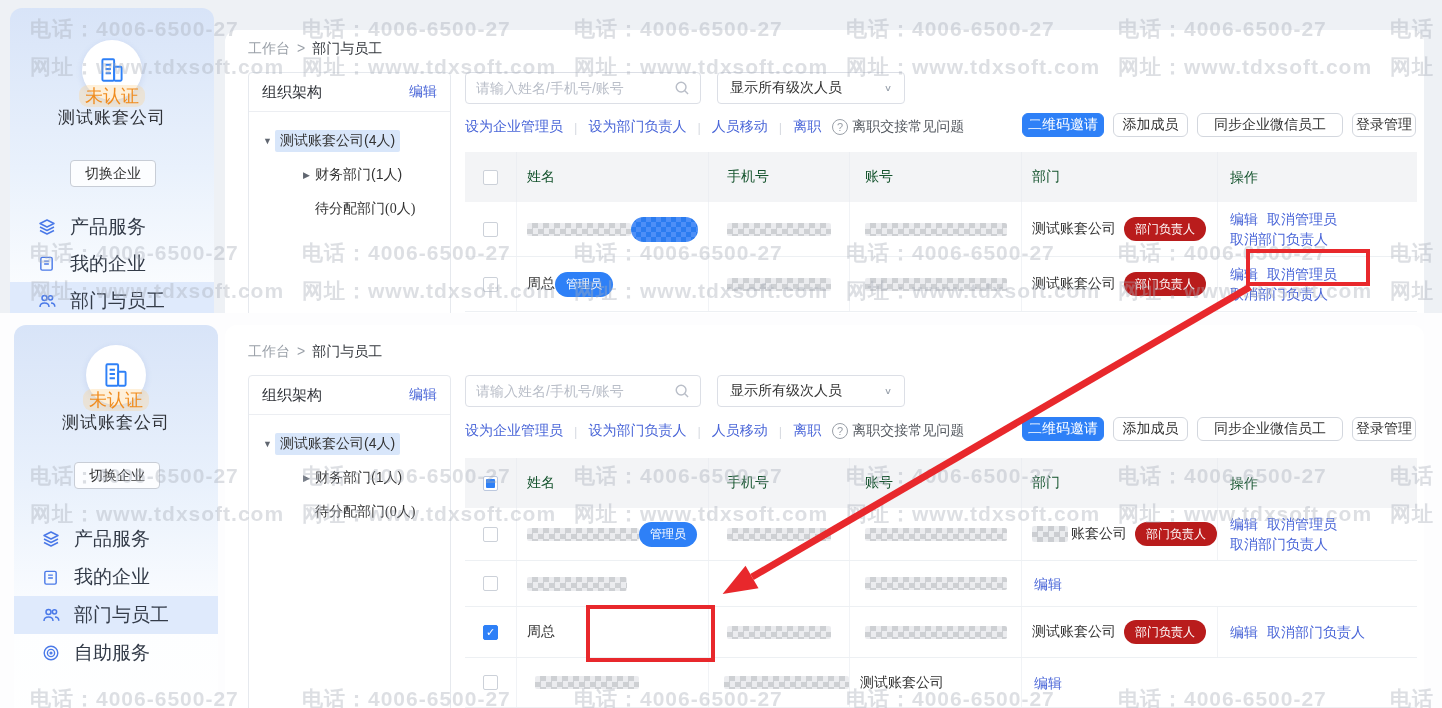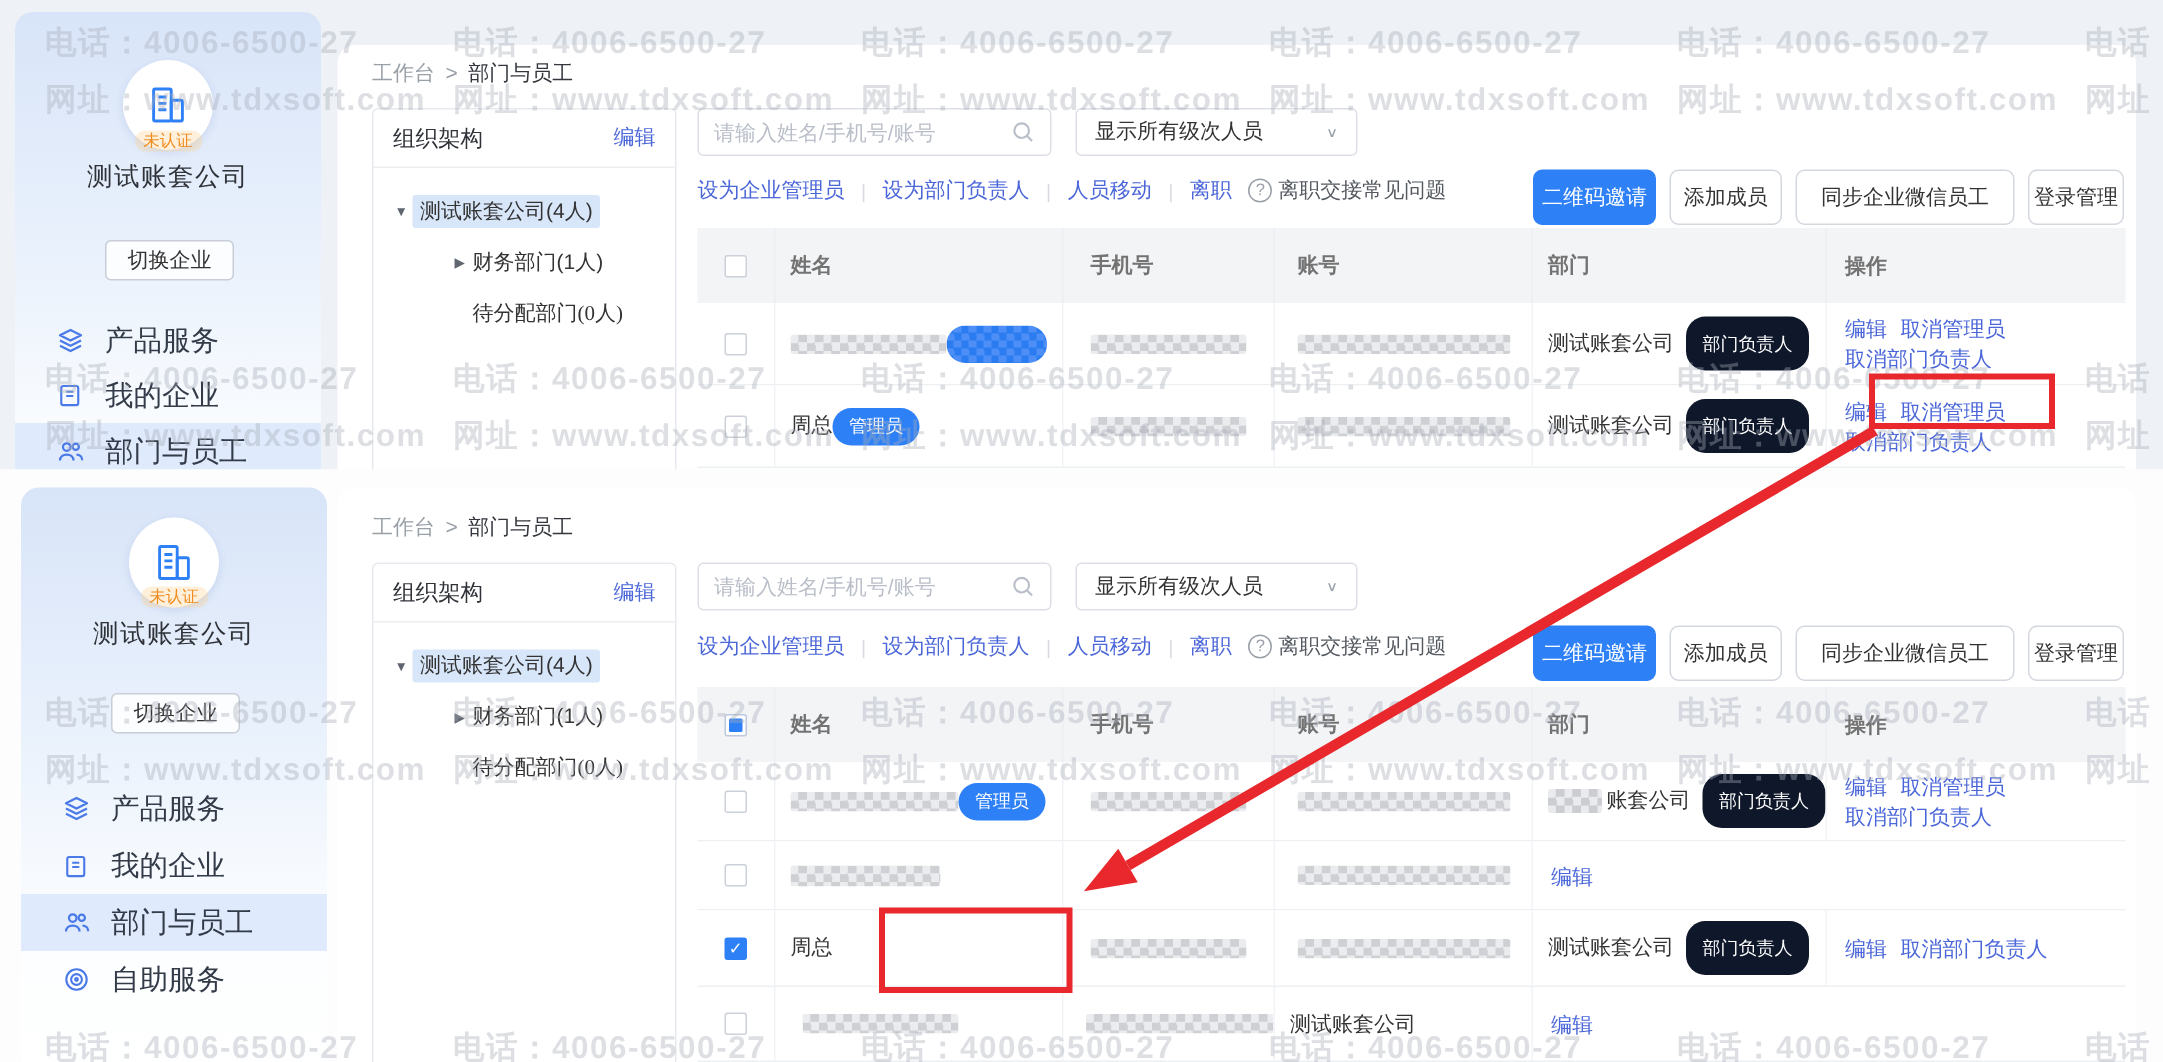--- a/index.html
+++ b/index.html
@@ -12,21 +12,21 @@
   #shot-top { top:0; height:313px; background:#eef1f5; }
   #shot-bottom { top:313px; height:395px; background:#fdfdfe; }
 
   
   .side-card { position:absolute; width:204px; height:420px; border-radius:12px;
     background:linear-gradient(180deg,#d8e4f8 0%,#e9f1fc 38%,#fdfeff 72%,#ffffff 100%); }
   .avatar { position:absolute; left:72px; width:60px; height:60px; border-radius:50%;
     background:#fff; display:flex; align-items:center; justify-content:center;
     box-shadow:0 2px 6px rgba(80,110,180,.15); }
   .verify { position:absolute; left:0; width:100%; text-align:center; }
-  .verify span { font-size:11px; color:#f08c1f; background:rgba(252,211,150,.35);
+  .verify span { font-size:18px; color:#f08c1f; background:rgba(252,211,150,.35);
     padding:1px 6px; border-radius:9px; }
   .company { position:absolute; left:0; width:100%; text-align:center;
     font-size:17px; color:#2f3238; letter-spacing:1px; }
   .switch-btn { position:absolute; left:60px; width:86px; height:27px; background:rgba(255,255,255,.85);
     border:1px solid #c8cdd6; border-radius:4px; font-size:14px; color:#333;
     display:flex; align-items:center; justify-content:center; cursor:pointer; }
   .menu { position:absolute; left:0; width:100%; }
   .menu-item { height:37px; display:flex; align-items:center; padding-left:28px; cursor:pointer; }
   .menu-item.active { background:#dfeafc; }
   .menu-item .mi-icon { width:19px; height:19px; margin-right:13px; display:flex; align-items:center; }
@@ -65,51 +65,51 @@
   .chev { font-size:11px; color:#98a0ab; transform:scaleY(.8); }
 
   .links-row { position:absolute; left:240px; height:20px; display:flex;
     align-items:center; gap:11px; font-size:14px; white-space:nowrap; }
   .lsep { color:#d8dce2; font-size:13px; }
   .qicon { width:16px; height:16px; border:1px solid #9aa0a8; border-radius:50%;
     color:#9aa0a8; font-size:11px; display:inline-flex; align-items:center;
     justify-content:center; margin-right:4px; }
   .faq { color:#555a61; display:inline-flex; align-items:center; cursor:pointer; }
 
-  .btn { position:absolute; height:37px; border-radius:6px; border:1px solid #d3d7de;
+  .btn { position:absolute; height:24px; border-radius:6px; border:1px solid #d3d7de;
     background:#fff; font-size:14px; color:#333; display:flex; align-items:center;
     justify-content:center; cursor:pointer; font-family:inherit; }
   .btn.primary { background:#2e80f7; border-color:#2e80f7; color:#fff; }
 
   
   .tbl { position:absolute; left:240px; width:952px; font-size:14px; }
   .trow { display:grid; grid-template-columns:52px 192px 141px 172px 196px 199px;
     border-bottom:1px solid #edf0f3; background:#fff; }
   .trow.thead { background:#f3f4f6; border-bottom:none; }
-  .trow.thead .cell { color:#737373;font-weight:bold; }
+  .trow.thead .cell { color:#14532d; }
   .cell { display:flex; align-items:center; padding-left:10px; border-right:1px solid rgba(230,233,238,.55); overflow:hidden; }
   .cell:last-child { border-right:none; }
   .cell.c-cb { justify-content:center; padding-left:0; }
   .cell.c-phone { padding-left:18px; }
   .cell.c-acct { padding-left:15px; }
   .cell.c-name { justify-content:flex-start; padding-right:10px; }
   .cell.c-ops { flex-direction:column; align-items:flex-start; justify-content:center;
     line-height:20px; padding-left:12px; }
   .ops-line { display:flex; gap:9px; white-space:nowrap; }
 
   .cb { width:15px; height:15px; border:1px solid #ccd1d9; border-radius:2px;
     background:#fff; cursor:pointer; display:flex; align-items:center; justify-content:center; }
   .cb.checked { background:#2e80f7; border-color:#2e80f7; color:#fff; font-size:11px; }
   .cb.ind { border-color:#bcc8de; }
   .ind-sq { width:9px; height:9px; background:#2e80f7; border-radius:1px; }
 
   .badge { display:inline-flex; align-items:center; justify-content:center;
     height:25px; padding:0 11px; border-radius:13px; font-size:12px; color:#fff; white-space:nowrap; }
   .badge.blue { background:#2e80f7; }
-  .badge.green { background:#0f172a; height:36px; margin-left:8px; }
+  .badge.green { background:#b91c1c; height:24px; margin-left:8px; }
 
   .mosaic { display:inline-block; border-radius:2px; opacity:.75;
     background:repeating-conic-gradient(rgba(125,130,140,.5) 0% 25%, rgba(196,200,208,.45) 0% 50%);
     background-size:11px 11px; }
   .m-name { width:112px; height:13px; }
   .m-phone { width:104px; height:13px; }
   .m-acct { width:142px; height:13px; }
   .m-dept { height:16px; margin-right:3px; opacity:.8; }
   .badge.m-badge { width:70px;
     background:repeating-conic-gradient(#4d8ff7 0% 25%, #2b7cf0 0% 50%);

